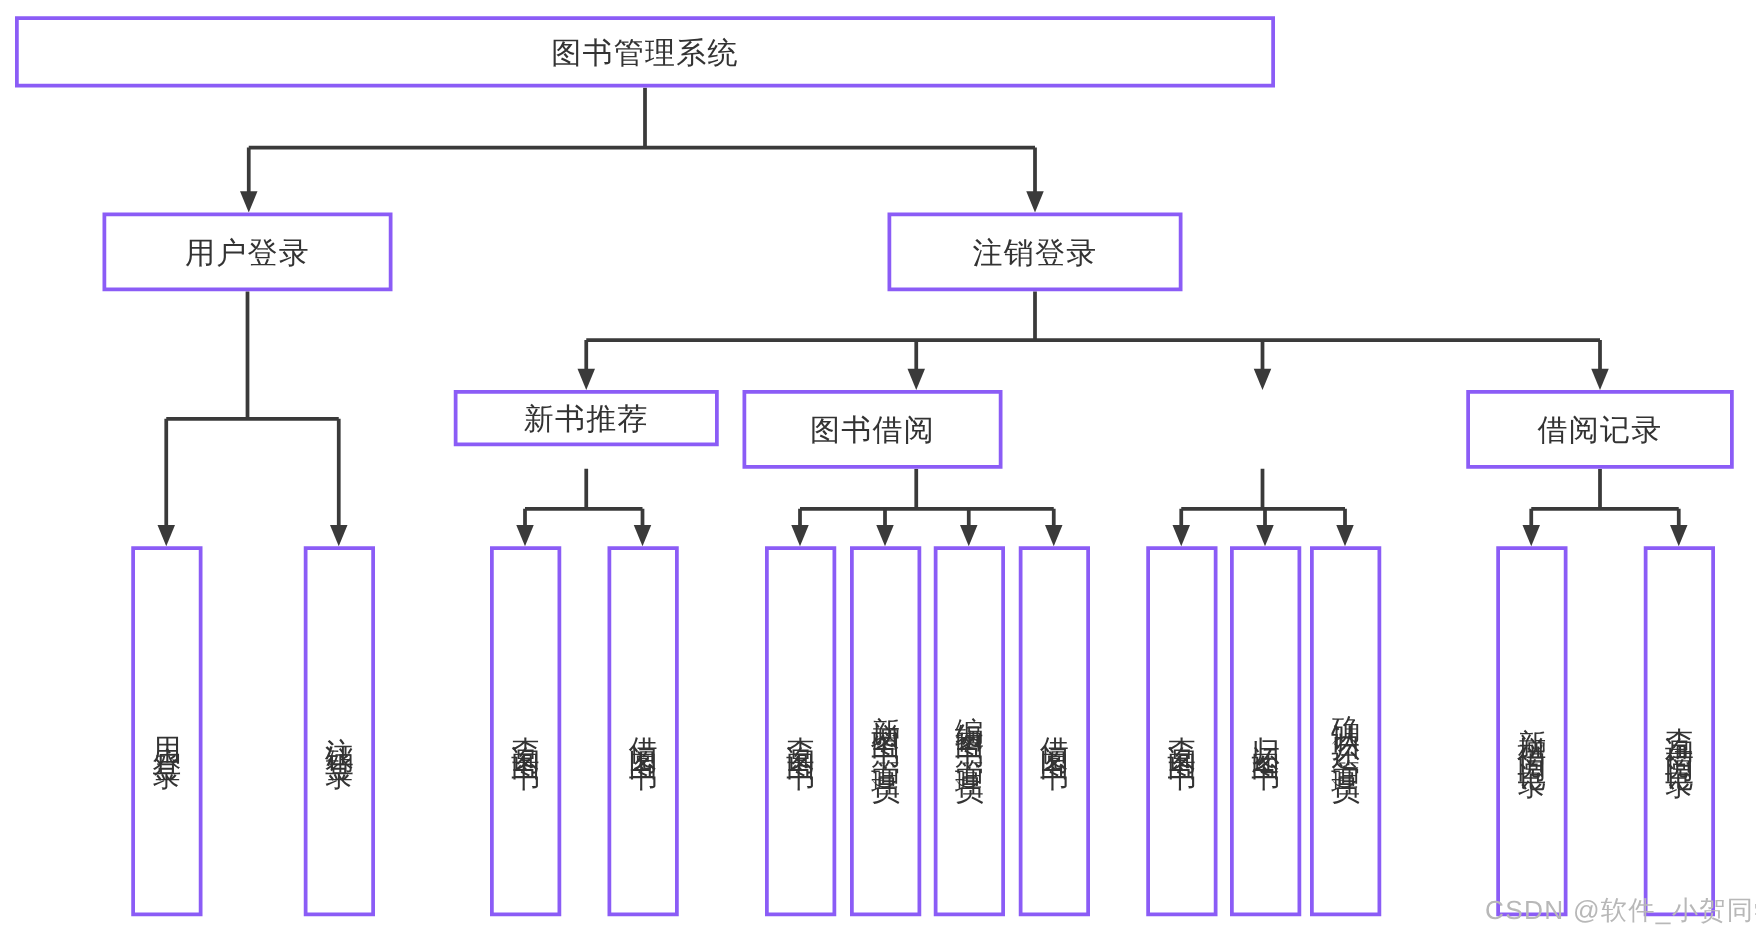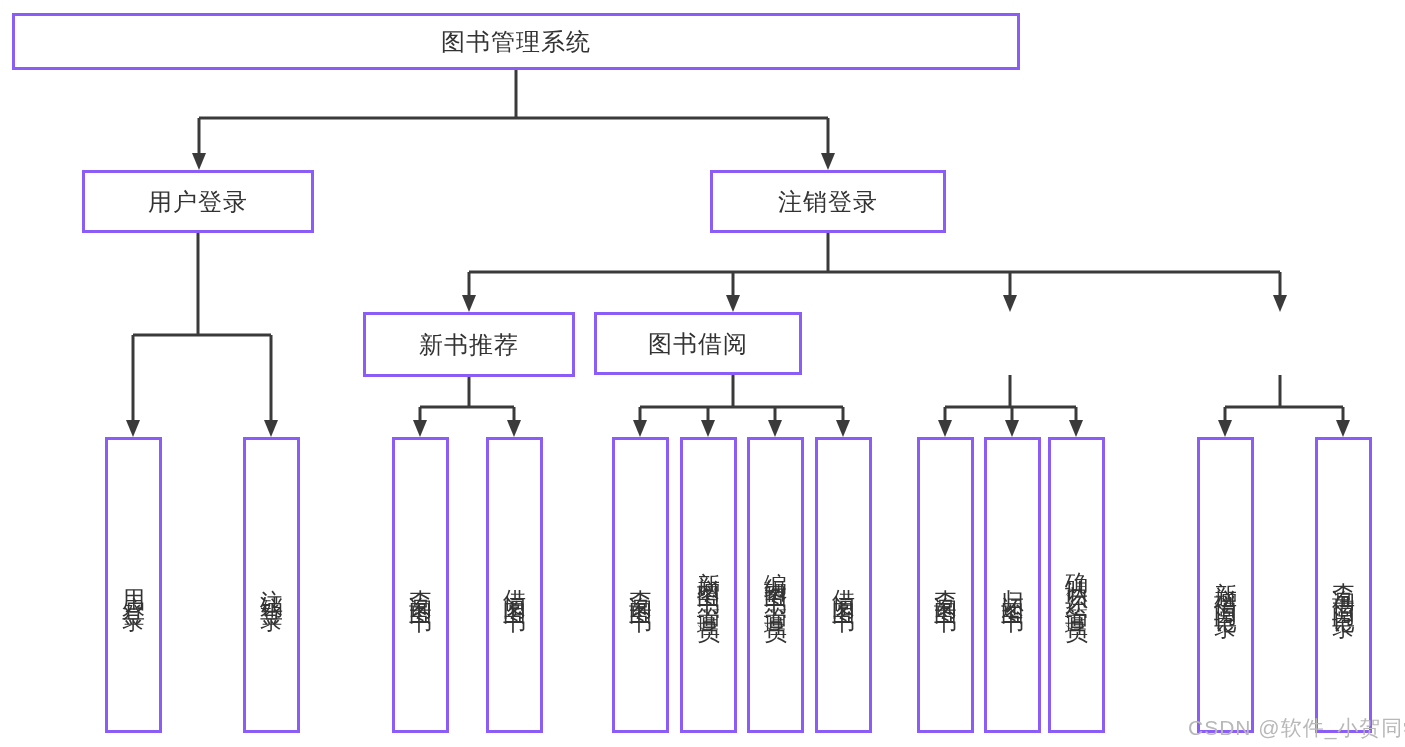--- a/index.html
+++ b/index.html
@@ -108,22 +108,23 @@
       <polygon points="1218,420 1232,420 1225,437"></polygon>
       <polygon points="1336,420 1350,420 1343,437"></polygon>
     </g>
   </svg>
 
   <div class="box h" style="left:12px;top:13px;width:1008px;height:57px">图书管理系统</div>
 
   <div class="box h" style="left:82px;top:170px;width:232px;height:63px">用户登录</div>
   <div class="box h" style="left:710px;top:170px;width:236px;height:63px">注销登录</div>
 
-  <div class="box h" style="left:363px;top:312px;width:212px;height:65px">新书推荐</div>
+  <div class="box h" style="left:363px;top:312px;width:212px;height:45px">新书推荐</div>
   <div class="box h" style="left:594px;top:312px;width:208px;height:63px">图书借阅</div>
+  <div class="box h" style="left:1173px;top:312px;width:214px;height:63px">借阅记录</div>
 
   <div class="box v" style="left:105px;top:437px;width:57px;height:296px">用户登录</div>
   <div class="box v" style="left:243px;top:437px;width:57px;height:296px">注销登录</div>
 
   <div class="box v" style="left:392px;top:437px;width:57px;height:296px">查询图书</div>
   <div class="box v" style="left:486px;top:437px;width:57px;height:296px">借阅图书</div>
 
   <div class="box v" style="left:612px;top:437px;width:57px;height:296px">查询图书</div>
   <div class="box v" style="left:680px;top:437px;width:57px;height:296px">新增图书（管理员）</div>
   <div class="box v" style="left:747px;top:437px;width:57px;height:296px">编辑图书（管理员）</div>

